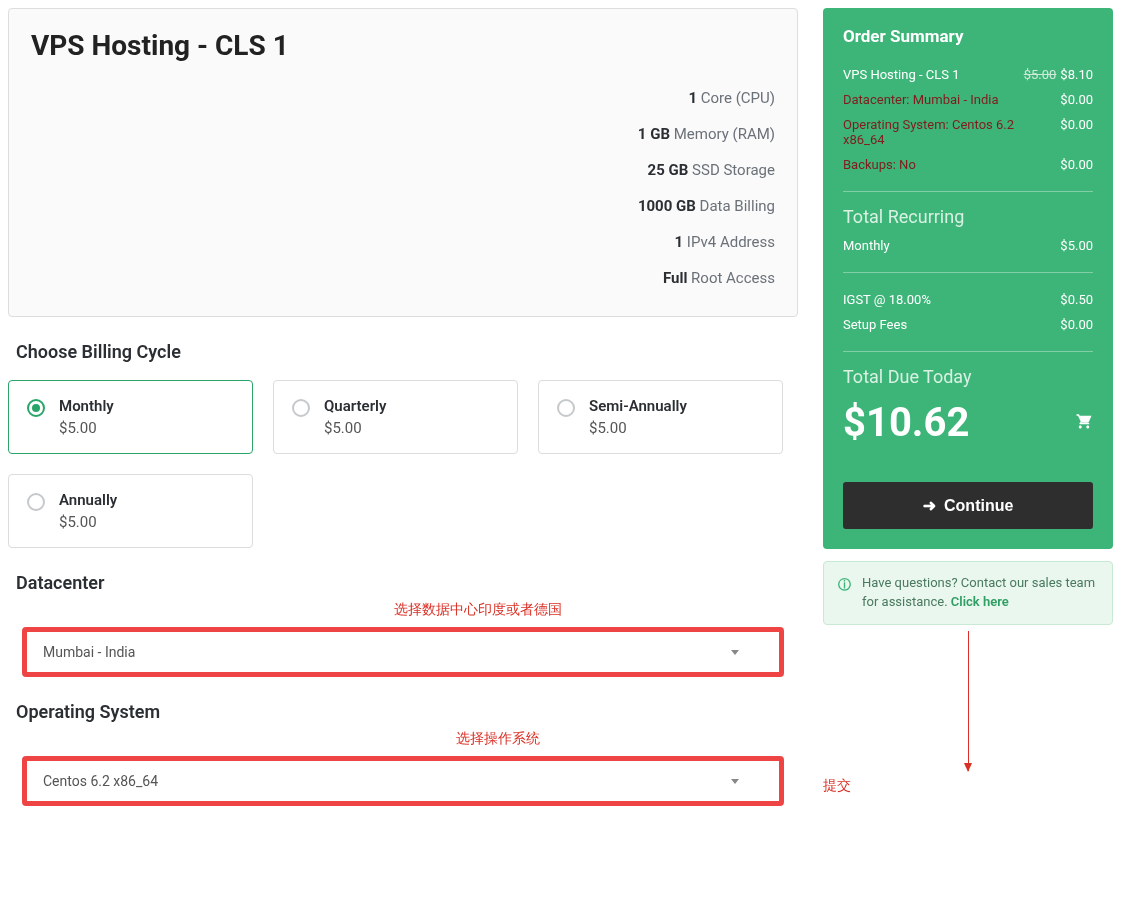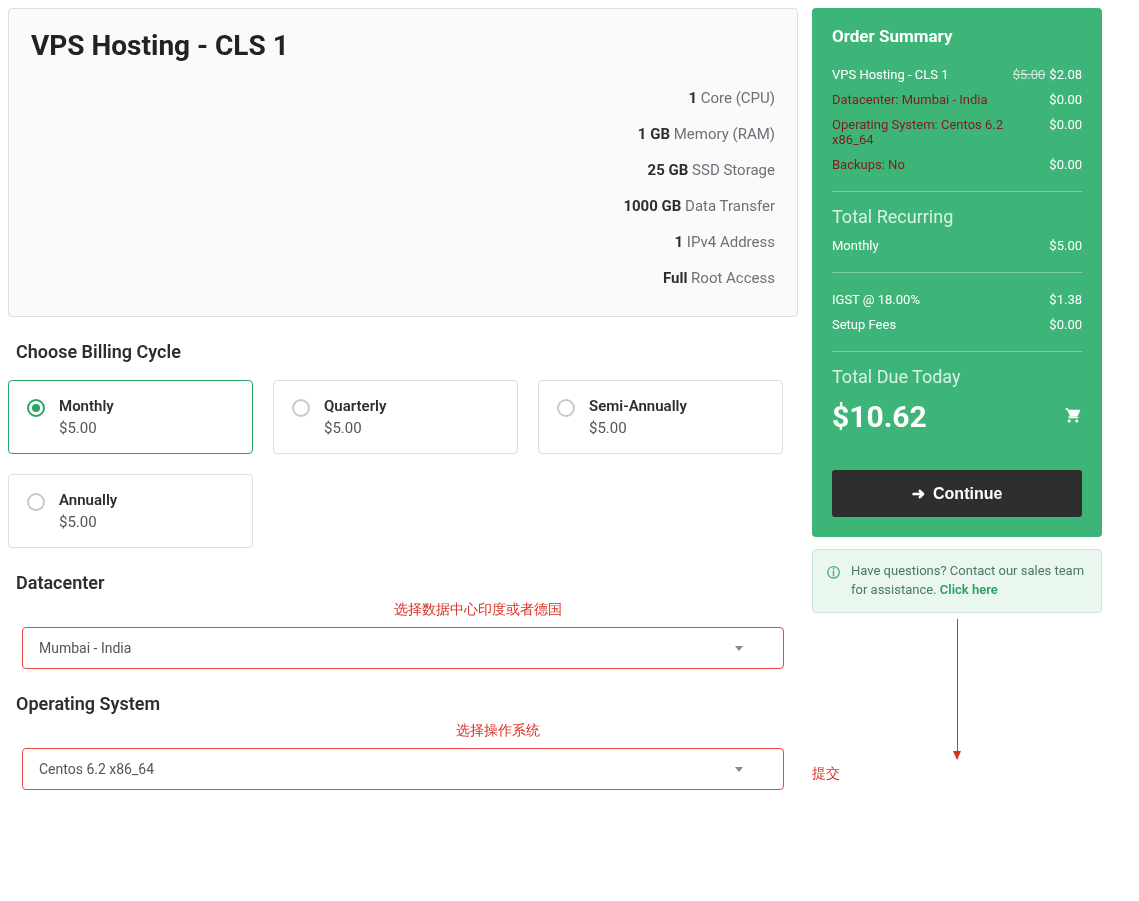--- a/index.html
+++ b/index.html
@@ -3,21 +3,21 @@
   <meta charset="utf-8">
   <style>
     * { box-sizing: border-box; margin: 0; padding: 0; }
     body {
       font-family: -apple-system, BlinkMacSystemFont, "Segoe UI", Roboto, Arial, sans-serif;
       background: #fff;
       color: #333;
       width: 1139px;
       padding: 8px;
     }
-    .layout { display: flex; gap: 14px; }
+    .layout { display: flex; gap: 25px; }
     .main { flex: 0 0 790px; }
     .sidebar { flex: 0 0 290px; }
 
     .panel {
       border: 1px solid #ddd;
       border-radius: 4px;
       padding: 20px 22px;
       margin-bottom: 18px;
       background: #fafafa;
     }
@@ -91,21 +91,21 @@
     }
     .cycle-label { font-weight: 600; font-size: 15px; color: #2b2f33; }
     .cycle-price { font-size: 15px; color: #555; margin-top: 4px; }
 
     .select-wrap {
       position: relative;
       margin-top: 8px;
     }
     .select-box {
       width: 100%;
-      border: 1px solid #ef4444;
+      border: 5px solid #ef4444;
       border-radius: 4px;
       background: #fff;
       padding: 12px 40px 12px 16px;
       font-size: 14px;
       color: #555;
       cursor: pointer;
       display: flex;
       justify-content: space-between;
       align-items: center;
     }
@@ -136,21 +136,21 @@
     .summary-row.white .label-col { color: #fff; }
     .summary-row .price-col { white-space: nowrap; }
     .strike { text-decoration: line-through; color: #cfe9da; margin-right: 4px; }
     .sub-label { font-size: 18px; color: #d8f1e3; margin-bottom: 6px; }
     .total-due {
       display: flex;
       justify-content: space-between;
       align-items: center;
       margin: 12px 0 18px 0;
     }
-    .total-amount { font-size: 30px; font-weight: 700; }
+    .total-amount { font-size: 40px; font-weight: 700; }
     .cart-icon svg { width: 18px; height: 18px; fill: #fff; }
 
     .continue-btn {
       width: 100%;
       background: #2e2e2e;
       color: #fff;
       border: none;
       border-radius: 3px;
       padding: 14px;
       font-size: 16px;
@@ -210,21 +210,21 @@
 <body>
 
 <div class="layout">
   <div class="main">
     <div class="panel">
       <h1 class="product-title">VPS Hosting - CLS 1</h1>
       <ul class="spec-list">
         <li><span class="bold">1</span><span> Core (CPU)</span></li>
         <li><span class="bold">1 GB</span><span> Memory (RAM)</span></li>
         <li><span class="bold">25 GB</span><span> SSD Storage</span></li>
-        <li><span class="bold">1000 GB</span><span> Data Transfer</span></li>
+        <li><span class="bold">1000 GB</span><span> Data Billing</span></li>
         <li><span class="bold">1</span><span> IPv4 Address</span></li>
         <li><span class="bold">Full</span><span> Root Access</span></li>
       </ul>
     </div>
 
     <h2 class="section-heading">Choose Billing Cycle</h2>
     <div class="cycle-grid">
       <div class="cycle-option selected">
         <span class="radio"></span>
         <div>
@@ -274,21 +274,21 @@
     </div>
   </div>
 
   <div class="sidebar">
     <div class="summary-card">
       <div class="summary-title">Order Summary</div>
 
       <div class="summary-rows">
         <div class="summary-row white">
           <span class="label-col">VPS Hosting - CLS 1</span>
-          <span class="price-col"><span class="strike">$5.00</span><span>$2.08</span></span>
+          <span class="price-col"><span class="strike">$5.00</span><span>$8.10</span></span>
         </div>
         <div class="summary-row">
           <span class="label-col">Datacenter: Mumbai - India</span>
           <span class="price-col">$0.00</span>
         </div>
         <div class="summary-row">
           <span class="label-col">Operating System: Centos 6.2 x86_64</span>
           <span class="price-col">$0.00</span>
         </div>
         <div class="summary-row">
@@ -301,21 +301,21 @@
         <div class="sub-label">Total Recurring</div>
         <div class="summary-row white">
           <span class="label-col">Monthly</span>
           <span class="price-col">$5.00</span>
         </div>
       </div>
 
       <div class="summary-rows">
         <div class="summary-row white">
           <span class="label-col">IGST @ 18.00%</span>
-          <span class="price-col">$1.38</span>
+          <span class="price-col">$0.50</span>
         </div>
         <div class="summary-row white">
           <span class="label-col">Setup Fees</span>
           <span class="price-col">$0.00</span>
         </div>
       </div>
 
       <div class="summary-rows no-border">
         <div class="sub-label">Total Due Today</div>
         <div class="total-due">

